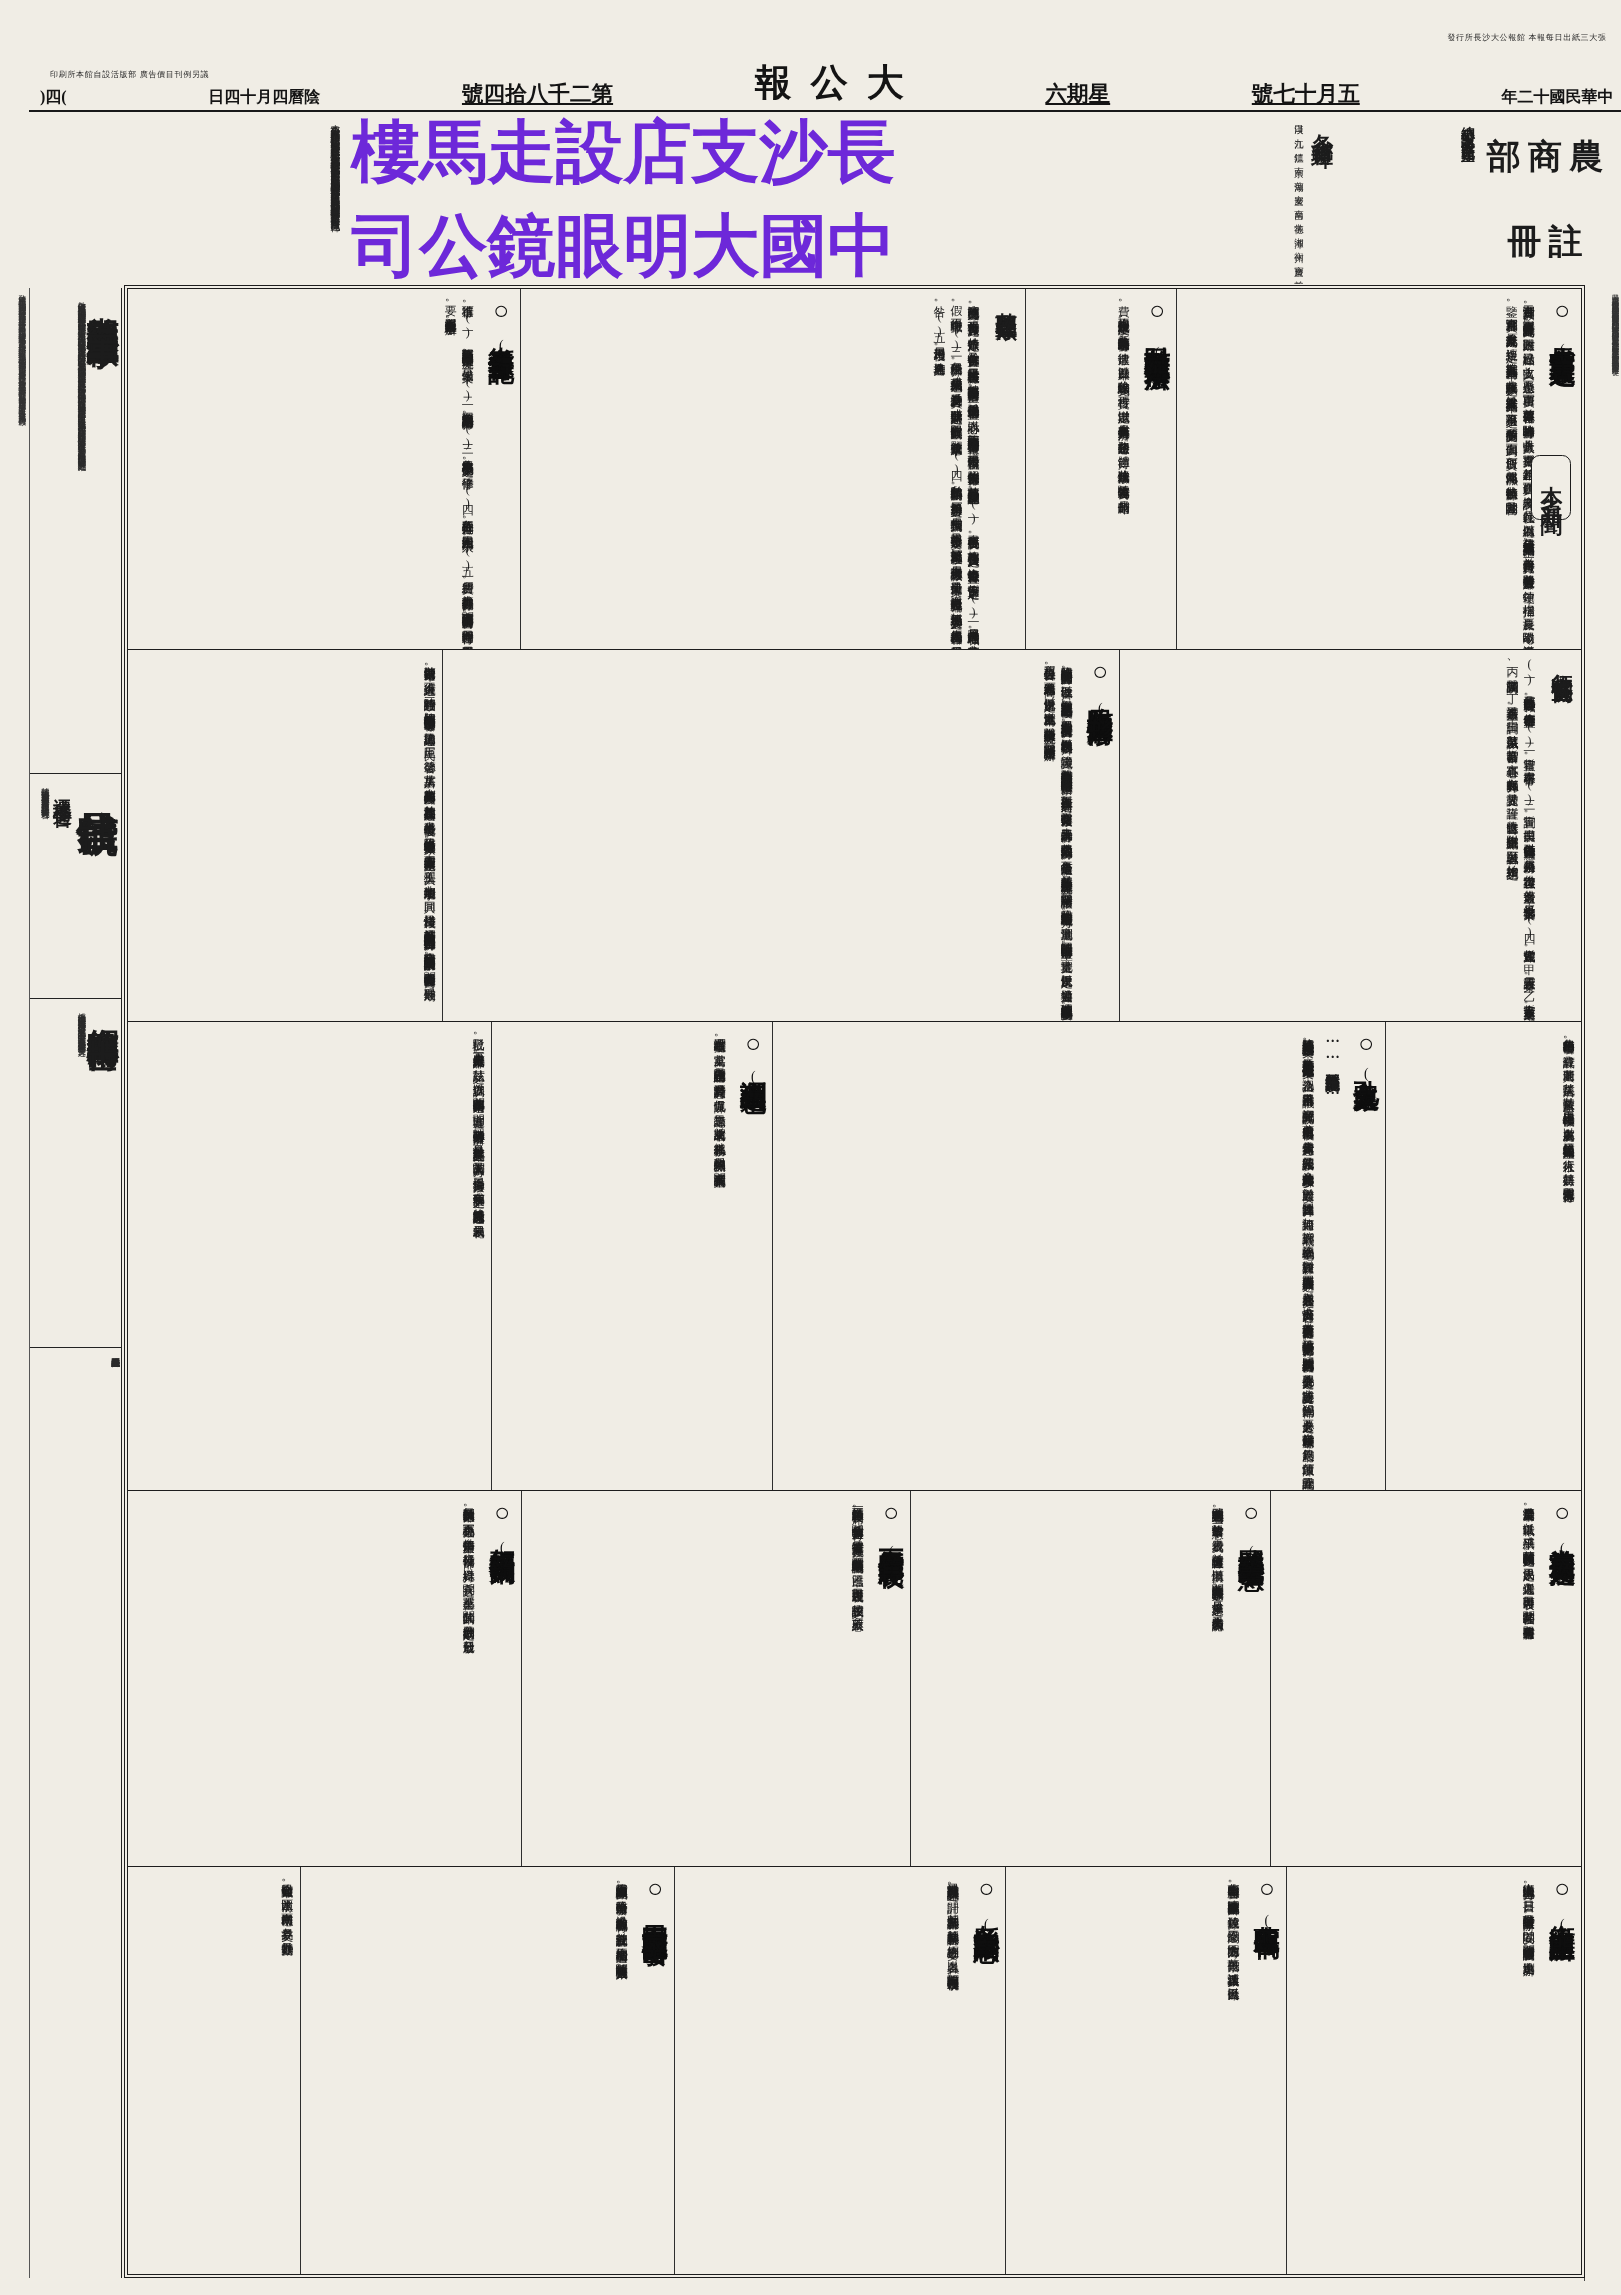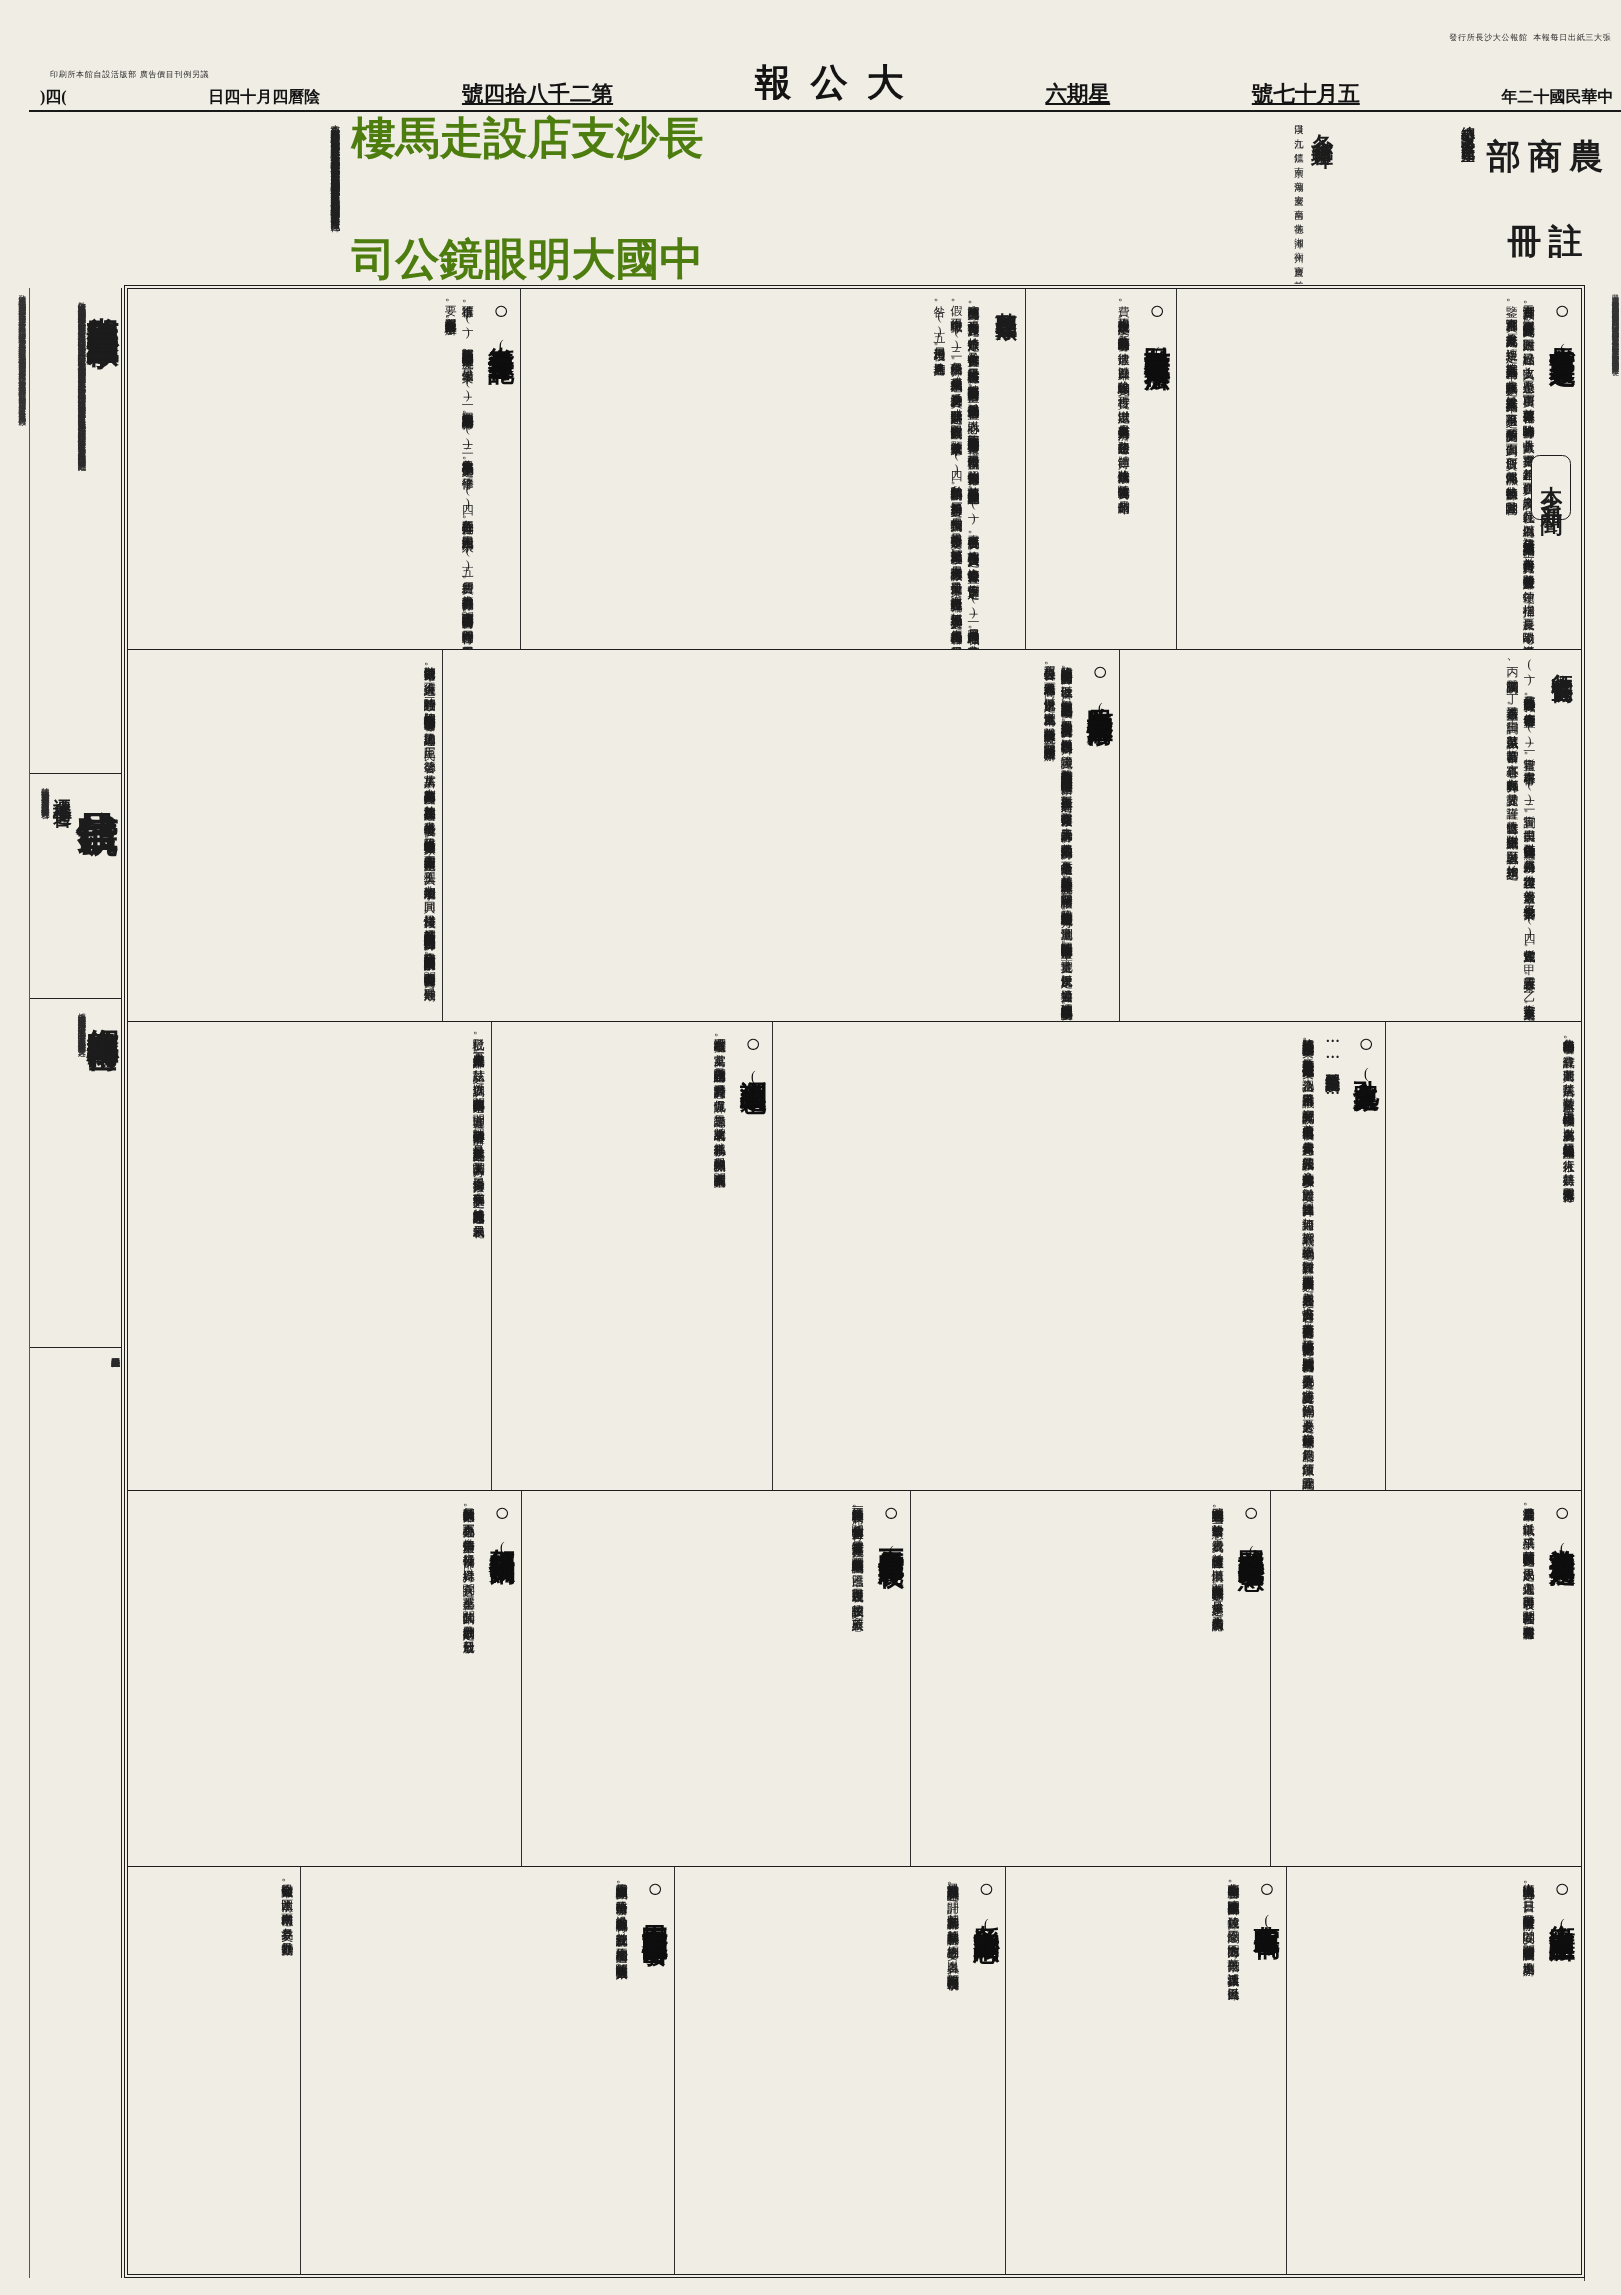--- a/index.html
+++ b/index.html
@@ -14,21 +14,21 @@
     background:#f0ede5;color:#1c1c1c;
   }
   .v{writing-mode:vertical-rl;text-orientation:upright;}
   .rev{display:inline-block;}
   
   #corner-left,#corner-right{
     position:absolute;top:33px;font-size:8px;line-height:1.3;
     color:#2a2a2a;width:166px;letter-spacing:0.7px;overflow:hidden;height:37px;
   }
   #corner-left{left:50px;margin-top:37px;}
-  #corner-right{right:8.6px;text-align:center;font-family:Liberation Mono, monospace;}
+  #corner-right{right:8.6px;text-align:left;}
   #masthead{
     position:absolute;top:69px;left:40px;right:8.6px;height:39px;
     display:flex;align-items:flex-end;justify-content:space-between;
     white-space:nowrap;
   }
   .mh-item{font-weight:bold;color:#141414;}
   .mh-s{font-size:16px;}
   .mh-m{font-size:21.6px;text-decoration:underline;}
   .mh-l{font-size:37px;letter-spacing:19px;margin-right:-19px;}
   #rule-top{position:absolute;top:110px;left:29px;right:0;height:2.2px;background:#191919;}
@@ -36,21 +36,21 @@
   #ad-banner{
     position:absolute;top:114px;left:124px;right:1.4px;height:170px;
     display:flex;flex-direction:row;align-items:stretch;overflow:hidden;
   }
   #ad-copy{
     width:216px;font-size:9.7px;line-height:1.15;letter-spacing:0.7px;
     overflow:hidden;padding:2.9px 1.4px;color:#222;
   }
   #ad-big{flex:1;display:flex;flex-direction:column;justify-content:space-between;padding:0 8.6px;}
   .ad-big-row{
-    font-size:44px;font-weight:bold;line-height:1.12;color:#4d7c0f;
+    font-size:68px;font-weight:bold;line-height:1.12;color:#6d28d9;
     display:flex;justify-content:space-between;
   }
   #ad-branches{width:151px;display:flex;flex-direction:row;overflow:hidden;}
   #ad-branch-list{font-size:9.4px;line-height:1.3;letter-spacing:1.4px;height:166px;padding-top:2.9px;color:#222;}
   #ad-branches-label{font-size:21.6px;font-weight:bold;letter-spacing:4.3px;height:162px;padding:2.9px 2.9px 0 2.9px;}
   #ad-hq{width:33px;font-size:13.7px;font-weight:bold;letter-spacing:2.2px;height:166px;padding-top:1.4px;}
   #ad-reg{
     width:144px;display:flex;flex-direction:column;justify-content:space-around;
     align-items:center;font-weight:bold;
   }

